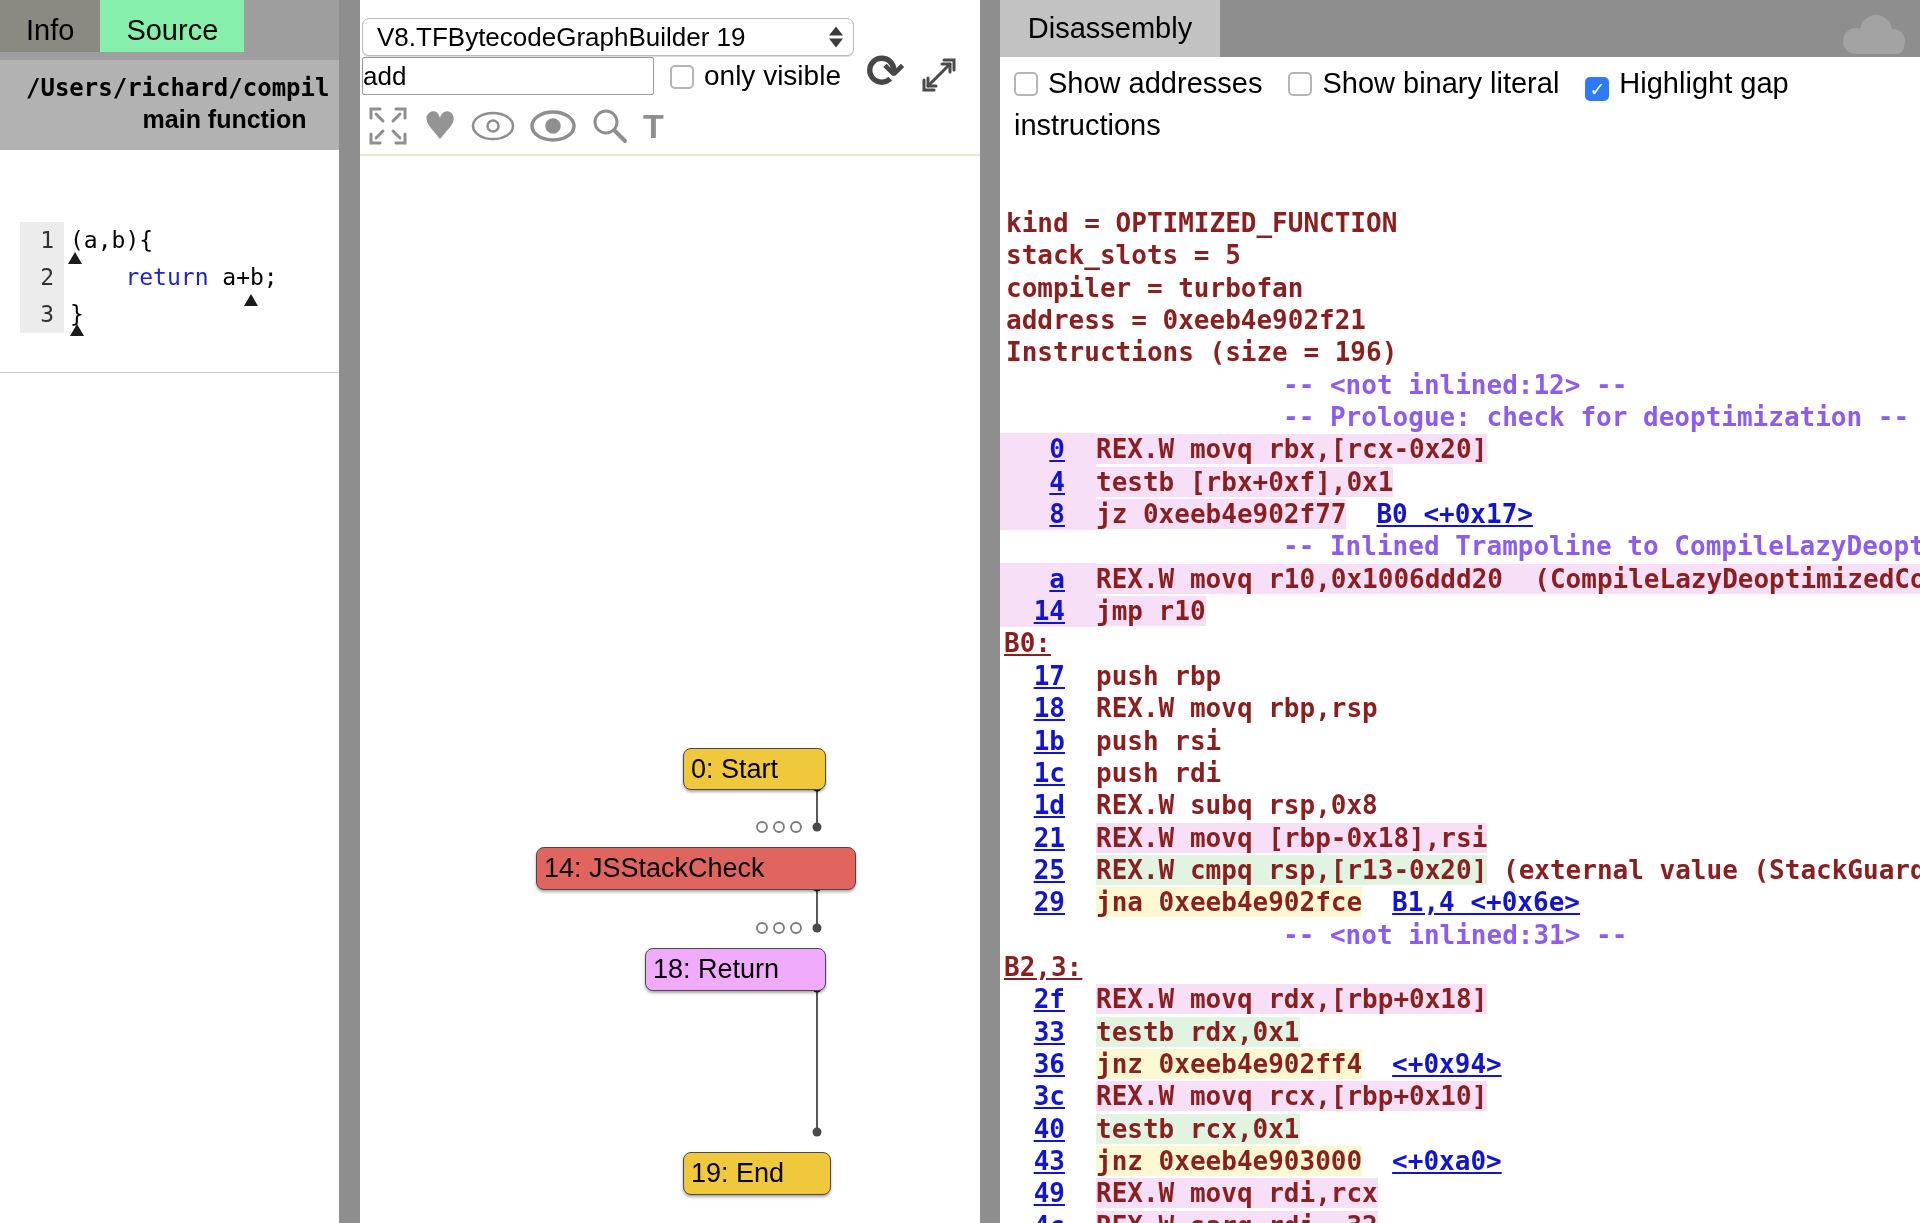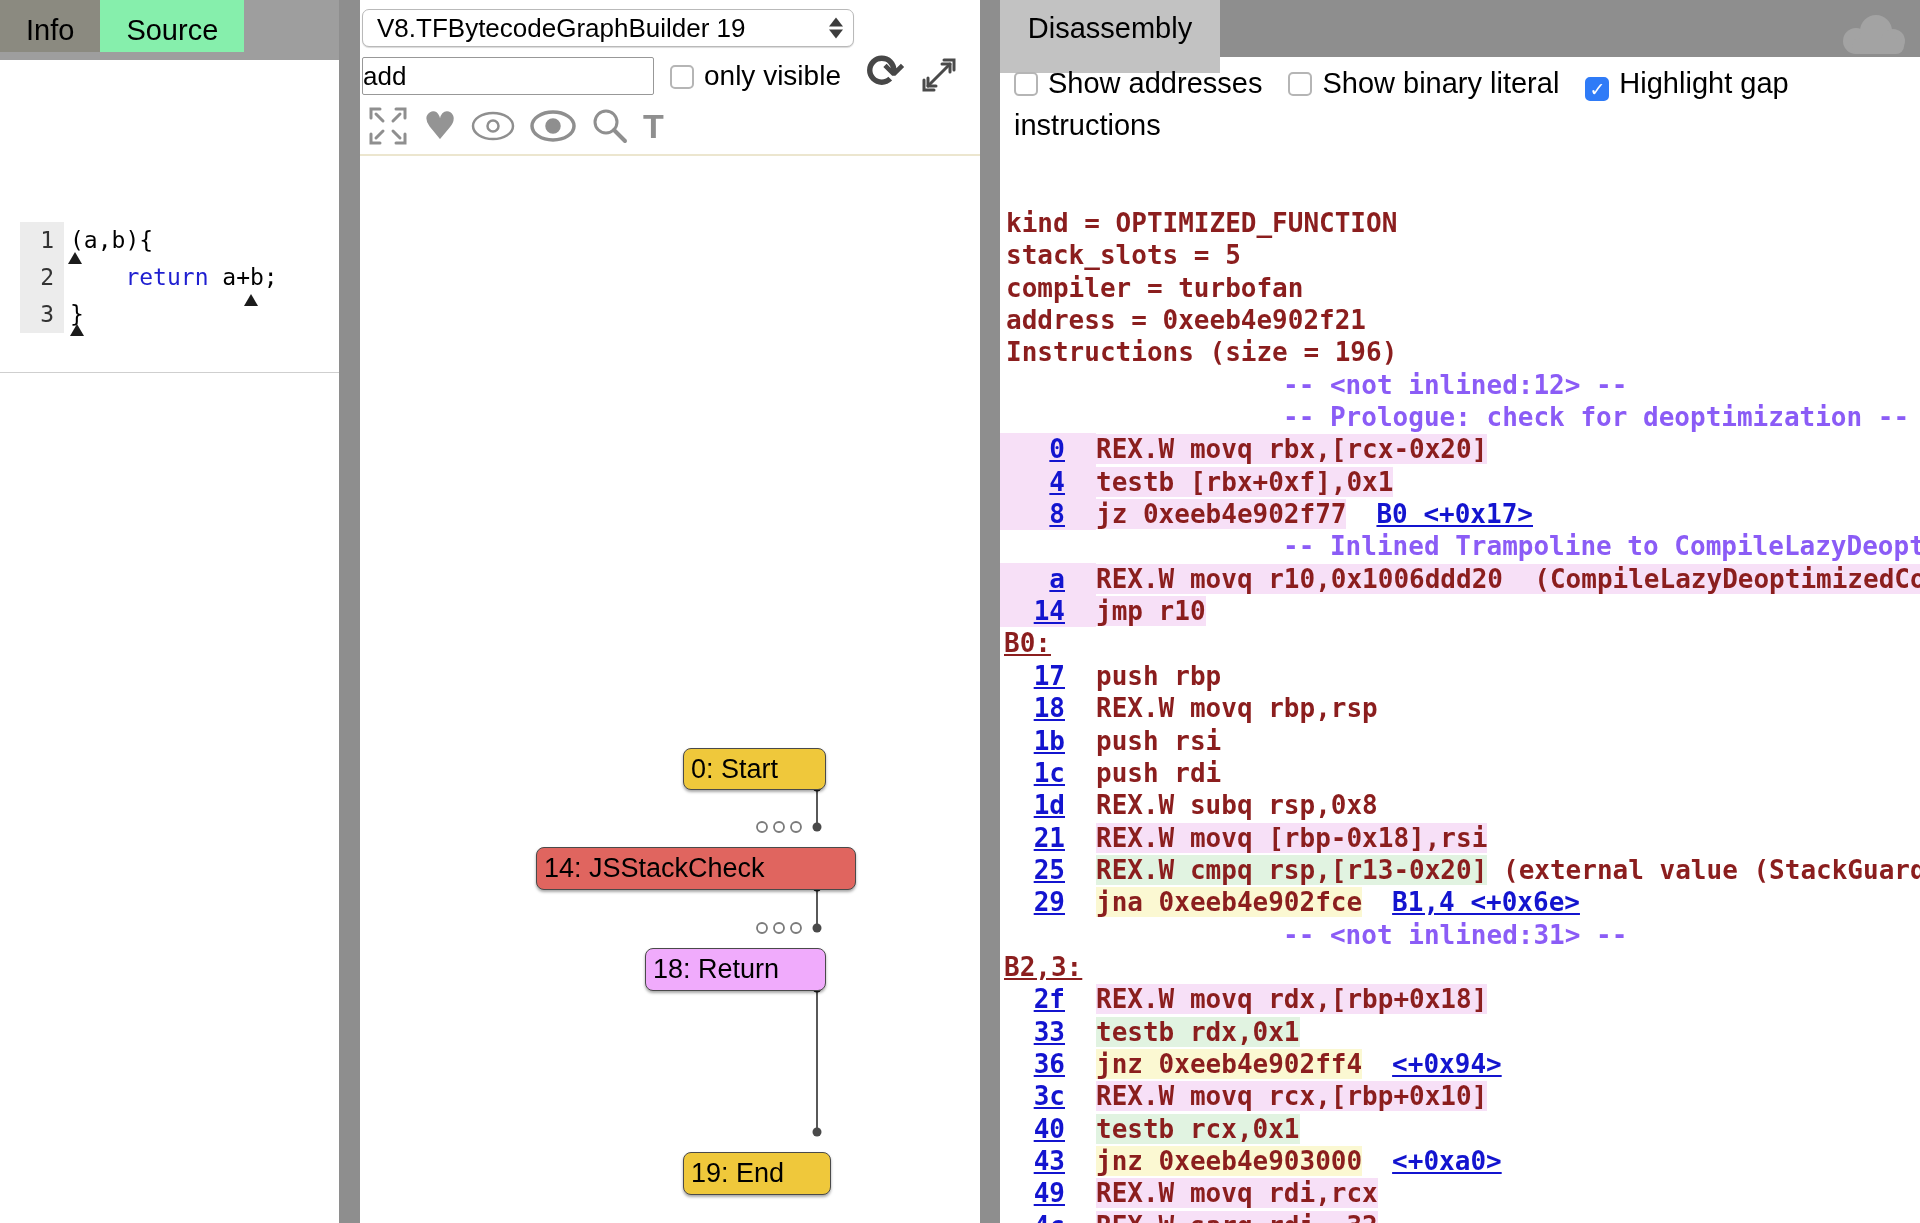--- a/index.html
+++ b/index.html
@@ -19,21 +19,21 @@
   .code-block { position:absolute; top:222px; left:20px; right:0; font-family:"DejaVu Sans Mono","Liberation Mono",monospace; font-size:23px; line-height:37px; }
   .src-row { display:flex; }
   .ln { flex:none; width:44px; background:#ececec; text-align:right; padding-right:10px; color:#333; }
   .code { padding-left:6px; white-space:pre; }
   .kw { color:#1f1fd0;margin-top:8px; }
   .marker { position:absolute; width:0; height:0; border-left:7px solid transparent; border-right:7px solid transparent; border-bottom:12px solid #1b1b1b; }
   .src-sep { position:absolute; top:372px; left:0; width:339px; border-top:1px solid #cfcfcf; }
 
   
   #graph { left:360px; width:620px; }
-  .phase-select { position:absolute; left:2px; top:9px; width:492px; height:38px; border:1px solid #b9b9b9; border-radius:7px; background:#fff; font-size:26px; line-height:36px; padding-left:14px; box-shadow:0 1px 1px rgba(0,0,0,0.15); }
+  .phase-select { position:absolute; left:2px; top:18px; width:492px; height:38px; border:1px solid #b9b9b9; border-radius:7px; background:#fff; font-size:26px; line-height:36px; padding-left:14px; box-shadow:0 1px 1px rgba(0,0,0,0.15); }
   .stepper { position:absolute; right:10px; top:50%; transform:translateY(-50%); display:flex; flex-direction:column; gap:3px; }
   .stepper i { display:block; width:0; height:0; border-left:7px solid transparent; border-right:7px solid transparent; }
   .stepper i.up { border-bottom:9px solid #3c3c3c; }
   .stepper i.dn { border-top:9px solid #3c3c3c; }
   .search-input { position:absolute; left:2px; top:57px; width:292px; height:38px; border:1.5px solid #989898; border-radius:2px; font-size:26px; padding:0 0; font-family:"Liberation Sans",sans-serif; }
   .cb { display:inline-block; width:24px; height:24px; border:2px solid #b5b5b5; border-radius:5px; background:#fff; vertical-align:-3px; margin-right:10px; }
   .cb.checked { background:#2f7bf7; border-color:#2f7bf7; }
   .cb.checked::after { content:"✓"; display:block; color:#fff; font-size:19px; line-height:21px; text-align:center; font-weight:bold; }
   .onlyvis-cb { position:absolute; left:310px; top:65px; }
   .onlyvis-label { position:absolute; left:344px; top:57px; font-size:28px; line-height:38px; }
@@ -43,40 +43,44 @@
   .glyph-ic { font-size:38px; line-height:44px; color:#949494; font-family:"DejaVu Sans",sans-serif; }
   .t-ic { font-size:34px; font-weight:bold; color:#8f8f8f; }
   .toolbar-sep { position:absolute; top:154px; left:0; right:0; border-top:2px solid #ece6cf; }
   .edges-svg { position:absolute; left:0; top:0; width:620px; height:1223px; pointer-events:none; }
   .nodes { position:absolute; left:0; top:11px; width:620px; height:1223px; }
   .node { position:absolute; border:1px solid #4a4a4a; border-radius:8px; font-size:27px; padding-left:7px; display:flex; align-items:center; box-shadow:0 2px 3px rgba(0,0,0,0.35); white-space:nowrap; overflow:hidden; }
 
   
   #dis { left:1000px; width:920px; }
   .dstrip { position:absolute; top:0; left:0; right:0; height:57px; background:#8e8e8e; }
-  .dtab { position:absolute; left:0; top:0; width:220px; height:73px; background:#c2c2c2; font-size:29px; line-height:57px; text-align:center; }
+  .dtab { position:absolute; left:0; top:0; width:220px; height:57px; background:#c2c2c2; font-size:29px; line-height:57px; text-align:center; }
   .cloud { position:absolute; right:6px; top:8px; }
   .cbrow { position:absolute; top:62px; left:14px; width:892px; font-size:29px; line-height:42px; }
   .cblabel { margin-right:26px; }
   .asm { position:absolute; top:207px; left:0; right:0; font-family:"DejaVu Sans Mono","Liberation Mono",monospace; font-weight:bold; font-size:26px; line-height:32.35px; color:#8b1e1e; white-space:pre; }
   .asm-row { height:32.35px; }
   .asm-comment { padding-left:283px; color:#8b5cf6; }
   .asm-prop { padding-left:6px; }
   .asm-label { padding-left:4px; text-decoration:underline; }
   .off { display:inline-block; width:96px; padding-right:31px; text-align:right; color:#1314cf; text-decoration:underline; cursor:pointer; }
   .jump { color:#1314cf; text-decoration:underline; margin-left:30px; cursor:pointer; }
 </style>
 </head>
 <body>
 
 <div id="left" class="panel">
   <div class="tabstrip">
       <div class="tab active">Info</div>
       <div class="tab inactive">Source</div>
     </div>
+  <div class="filehdr">
+    <div class="filepath">/Users/richard/compil</div>
+    <div class="funcname">main function</div>
+  </div>
   <div class="code-block">
       <div class="src-row">
         <span class="ln">1</span>
         <span class="code"><span>(a,b){</span></span>
       </div>
       <div class="src-row">
         <span class="ln">2</span>
         <span class="code"><span>    </span><span class="kw">return</span><span> a+b;</span></span>
       </div>
       <div class="src-row">

